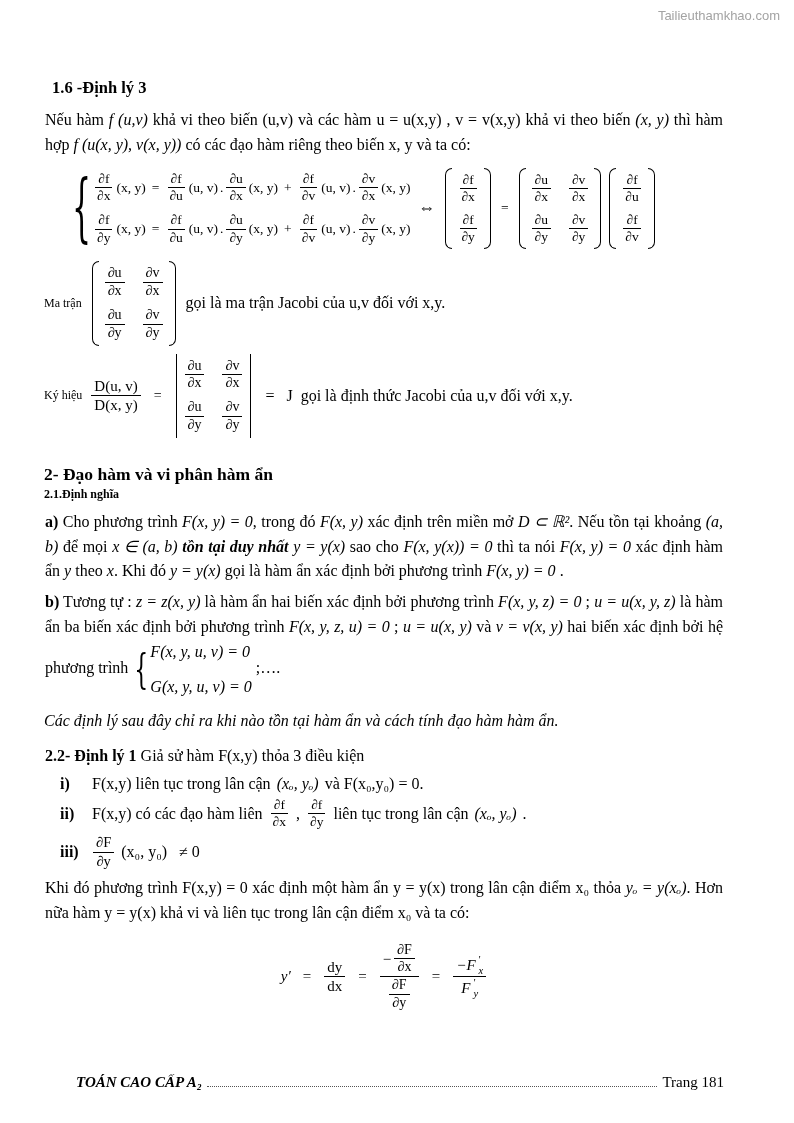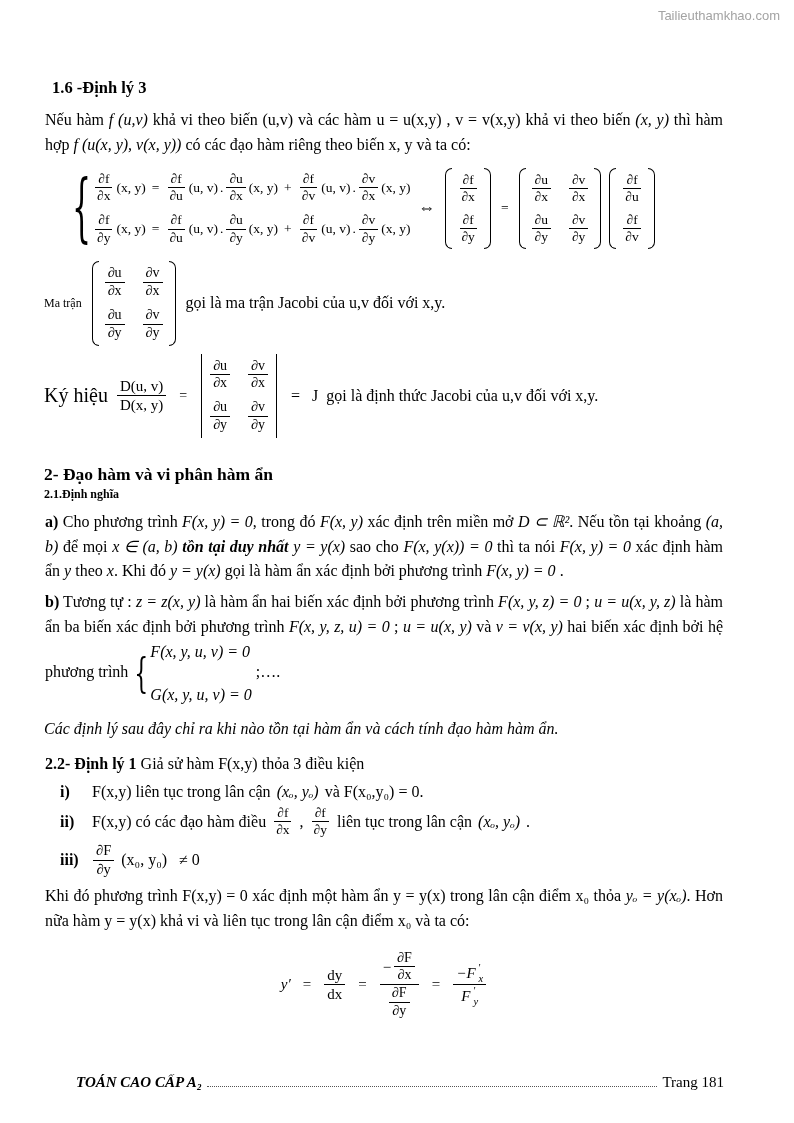--- a/index.html
+++ b/index.html
@@ -56,21 +56,21 @@
   .br { width: 0; border-right: 1.4px solid #000; margin-left: 5px; }
   .col   { display: flex; flex-direction: column; gap: 7px; align-items: center; padding: 4px 2px; }
   .grid2 { display: grid; grid-template-columns: auto auto; gap: 7px 16px;
            padding: 4px 2px; align-items: center; justify-items: center; }
 
   
   .mline { display: flex; align-items: center; gap: 8px; margin: 8px 0; flex-wrap: nowrap; }
   .mline .txt { white-space: normal; }
 
   .sys { display: inline-flex; align-items: center; vertical-align: middle; }
-  .sys .rows { display: inline-flex; flex-direction: column; gap: 18px; text-align: left; }
+  .sys .rows { display: inline-flex; flex-direction: column; gap: 10px; text-align: left; }
 
   .listitem { margin: 4px 0 4px 16px; display: flex; align-items: center; gap: 6px; }
   .listitem .lbl { font-weight: bold; min-width: 26px; }
   .listitem .fr { font-size: 13.5px; }
 
   .formulaN { display: flex; justify-content: center; align-items: center;
               gap: 8px; margin: 16px 0 0 0; font-size: 15px; }
   .formulaN .fr .fr { font-size: 14px; }
 
   .ss { display: inline-flex; flex-direction: column; align-items: flex-start;
@@ -239,21 +239,21 @@
             <span class="n">∂v</span>
             <span class="d">∂y</span>
           </span>
       </span>
       <span class="pr"></span>
     </span>
     <span class="txt" style="font-size:16px;">gọi là ma trận Jacobi của u,v đối với x,y.</span>
   </div>
 
   <div class="mline" style="font-size:14px;">
-    <span class="txt" style="font-size:20px;">Ký hiệu</span>
+    <span class="txt" style="font-size:12px;">Ký hiệu</span>
     <span class="fr" style="font-size:15px;">
         <span class="n">D(u, v)</span>
         <span class="d">D(x, y)</span>
       </span>
     <span class="op">=</span>
     <span class="vec">
       <span class="bl"></span>
       <span class="grid2">
         <span class="fr">
             <span class="n">∂u</span>
@@ -304,21 +304,21 @@
 
   <div class="listitem">
     <span class="lbl">i)</span>
     <span>F(x,y) liên tục trong lân cận </span>
     <span class="mi">(xₒ, yₒ)</span>
     <span> và  F(x₀,y₀)  = 0.</span>
   </div>
 
   <div class="listitem">
     <span class="lbl">ii)</span>
-    <span>F(x,y) có các đạo hàm điều </span>
+    <span>F(x,y) có các đạo hàm liên </span>
     <span class="fr">
         <span class="n">∂f</span>
         <span class="d">∂x</span>
       </span>
     <span> , </span>
     <span class="fr">
         <span class="n">∂f</span>
         <span class="d">∂y</span>
       </span>
     <span> liên tục trong lân cận </span>

